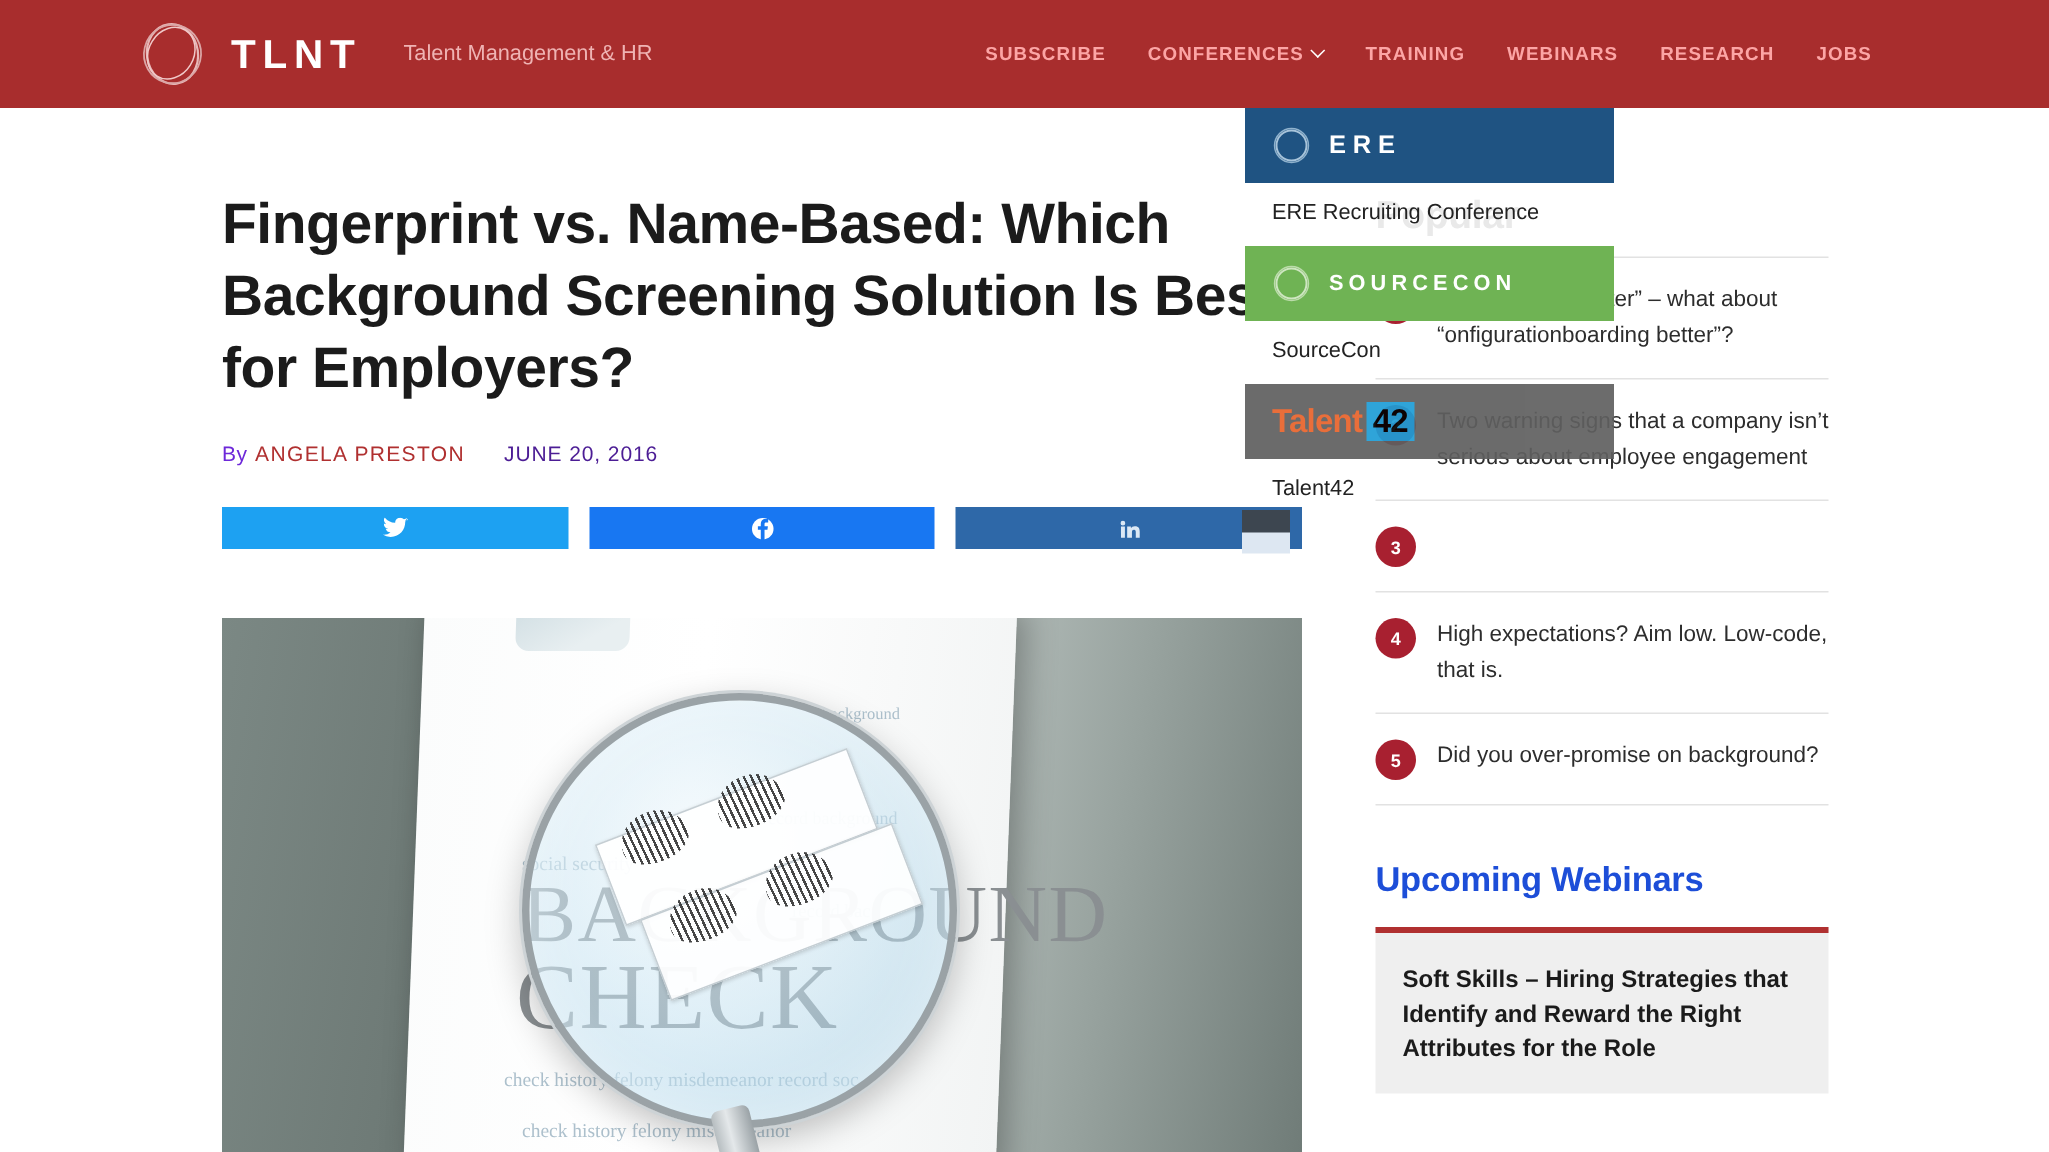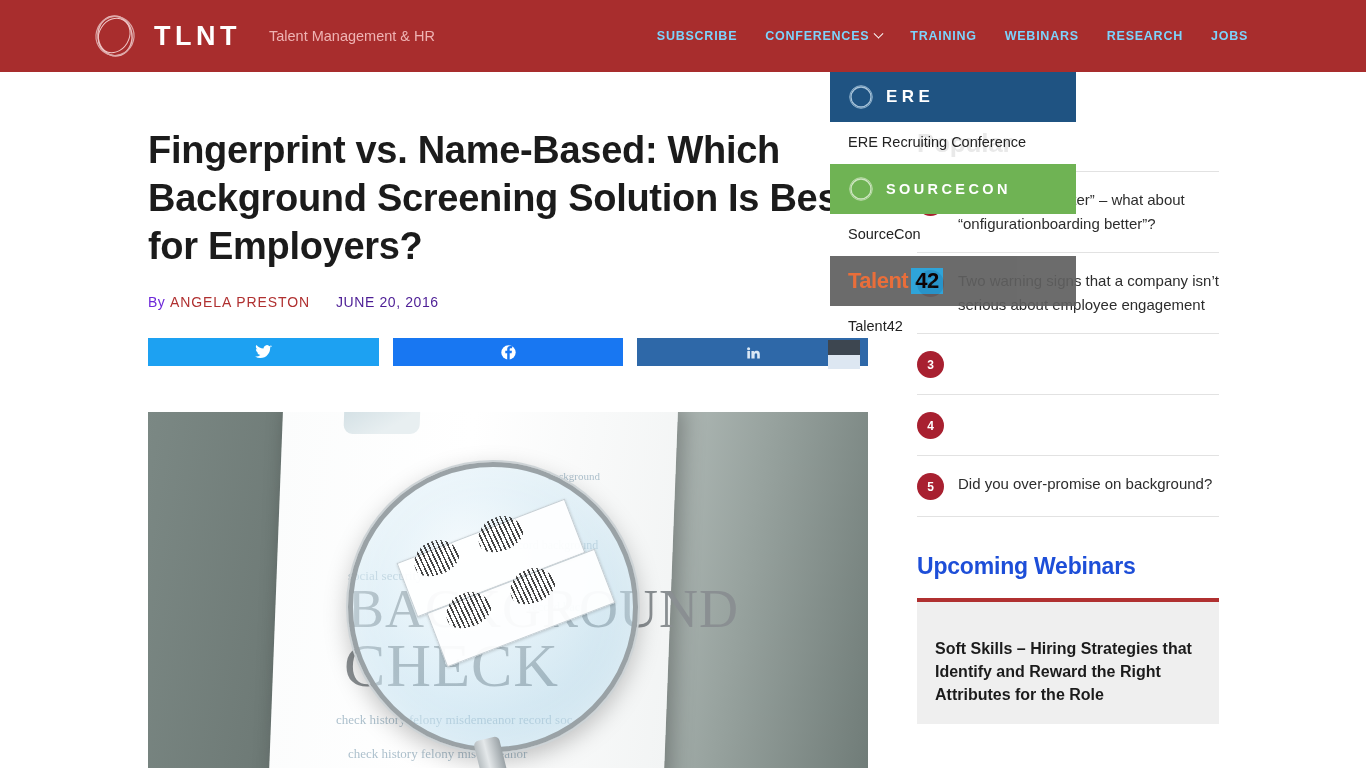--- a/index.html
+++ b/index.html
@@ -26,21 +26,21 @@
     color: #ffffff; font-size: 27px; font-weight: 700;
     letter-spacing: 4.5px; margin-left: 14px;
     font-family: "Liberation Sans", sans-serif;
   }
   .brand-tag {
     color: #efb3b3; font-size: 14.5px; margin-left: 28px;
     font-family: "Liberation Sans", sans-serif; white-space: nowrap;
   }
   .nav { margin-left: auto; margin-right: 118px; display: flex; align-items: center; }
   .nav-item {
-    color: #7dd3fc; font-size: 12.5px; font-weight: 700;
+    color: #fca5a5; font-size: 12.5px; font-weight: 700;
     letter-spacing: 0.75px; margin-left: 28px;
     white-space: nowrap; cursor: pointer; position: relative;
     display: flex; align-items: center; gap: 6px;
   }
   .nav-item:first-child { margin-left: 0; }
   .caret {
     display: inline-block; width: 7px; height: 7px;
     border-right: 1.6px solid #ffffff; border-bottom: 1.6px solid #ffffff;
     transform: rotate(45deg) translate(-2px,-2px);
   }
@@ -149,21 +149,21 @@
     margin-top: 1px;
   }
   .pop-txt { font-size: 15px; line-height: 24px; color: #2d2d2d; }
 
   .webinars-head {
     font-size: 23px; font-weight: 700; color: #1d4ed8;
     margin-top: 36px; letter-spacing: -0.2px;
   }
   .webinar-card {
     margin-top: 18px; background: #efefef;
-    border-top: 4px solid #b03030; padding: 35px 18px 18px 18px;
+    border-top: 4px solid #b03030; padding: 20px 18px 18px 18px;
   }
   .webinar-title {
     font-size: 16px; line-height: 23px; font-weight: 700; color: #1b1b1b;
   }
 
   
   .dropdown {
     position: absolute; left: 830px; top: 72px; width: 246px; z-index: 40;
   }
   .dd-entry { margin-bottom: 0; }
@@ -314,20 +314,21 @@
       </div>
       <div class="pop-item">
         <div class="pop-num">2</div>
         <div class="pop-txt">Two warning signs that a company isn’t serious about employee engagement</div>
       </div>
       <div class="pop-item">
         <div class="pop-num">3</div>
       </div>
       <div class="pop-item">
         <div class="pop-num">4</div>
+        <div class="pop-txt">High expectations? Aim low. Low-code, that is.</div>
       </div>
       <div class="pop-item">
         <div class="pop-num">5</div>
         <div class="pop-txt">Did you over-promise on background?</div>
       </div>
     </div>
 
     <div class="webinars-head">Upcoming Webinars</div>
     <div class="webinar-card">
       <div class="webinar-title">Soft Skills – Hiring Strategies that Identify and Reward the Right Attributes for the Role</div>

